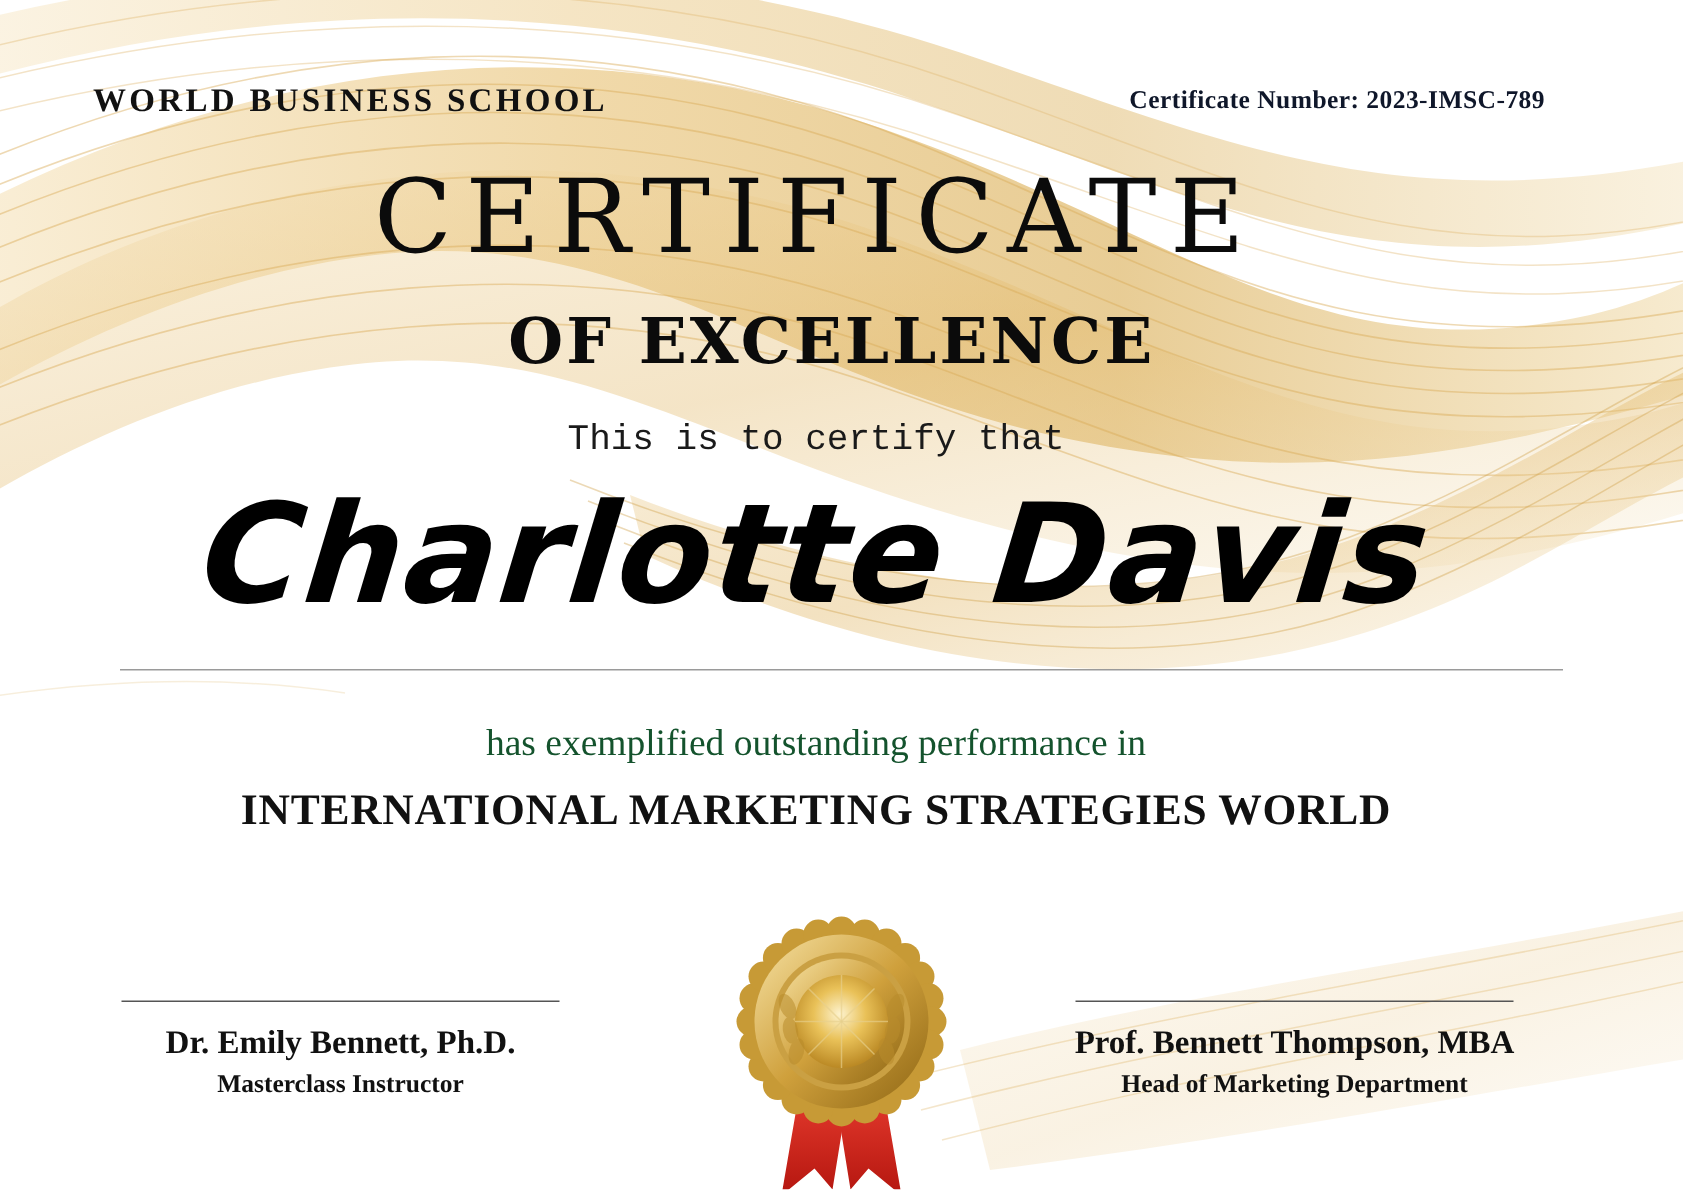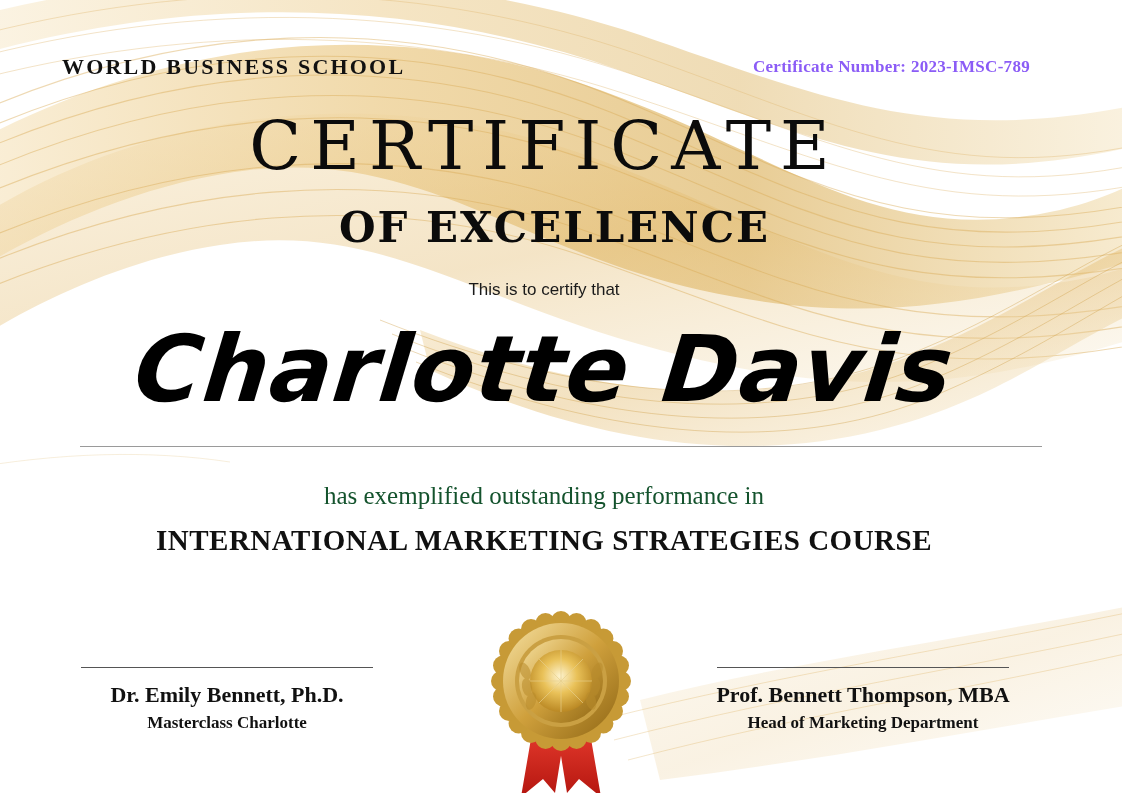--- a/index.html
+++ b/index.html
@@ -44,21 +44,21 @@
     color: #111111;
     white-space: nowrap;
   }
   .cert-number {
     position: absolute;
     right: 58px;
     top: 45px;
     font-family: "Liberation Serif", serif;
     font-size: 17px;
     font-weight: bold;
-    color: #8b5cf6;
+    color: #0f172a;
     letter-spacing: 0.3px;
     white-space: nowrap;
   }
 
   .title-main {
     position: absolute;
     left: 0;
     right: 0;
     top: 100px;
     text-align: center;
@@ -83,22 +83,22 @@
     line-height: 1;
     padding-left: 21px;
   }
 
   .certify-line {
     position: absolute;
     left: 0;
     right: 0;
     top: 268px;
     text-align: center;
-    font-family: Liberation Sans, sans-serif;
-    font-size: 17px;
+    font-family: Liberation Mono, monospace;
+    font-size: 24px;
     color: #1a1a1a;
   }
 
   .recipient {
     position: absolute;
     left: 0;
     right: 0;
     top: 310px;
     text-align: center;
     font-family: "DejaVu Sans", sans-serif;
@@ -264,26 +264,26 @@
 
     <div class="title-main">CERTIFICATE</div>
     <div class="title-sub">OF EXCELLENCE</div>
 
     <div class="certify-line">This is to certify that</div>
 
     <div class="recipient">Charlotte Davis</div>
     <div class="name-rule"></div>
 
     <div class="performance-line">has exemplified outstanding performance in</div>
-    <div class="course-name">INTERNATIONAL MARKETING STRATEGIES COURSE</div>
+    <div class="course-name">INTERNATIONAL MARKETING STRATEGIES WORLD</div>
 
     <div class="sig-block sig-left">
       <div class="sig-rule"></div>
       <div class="sig-name">Dr. Emily Bennett, Ph.D.</div>
-      <div class="sig-role">Masterclass Charlotte</div>
+      <div class="sig-role">Masterclass Instructor</div>
     </div>
 
     <div class="sig-block sig-right">
       <div class="sig-rule"></div>
       <div class="sig-name">Prof. Bennett Thompson, MBA</div>
       <div class="sig-role">Head of Marketing Department</div>
     </div>
 
     <svg class="seal" viewBox="0 0 160 195">
       <defs>

